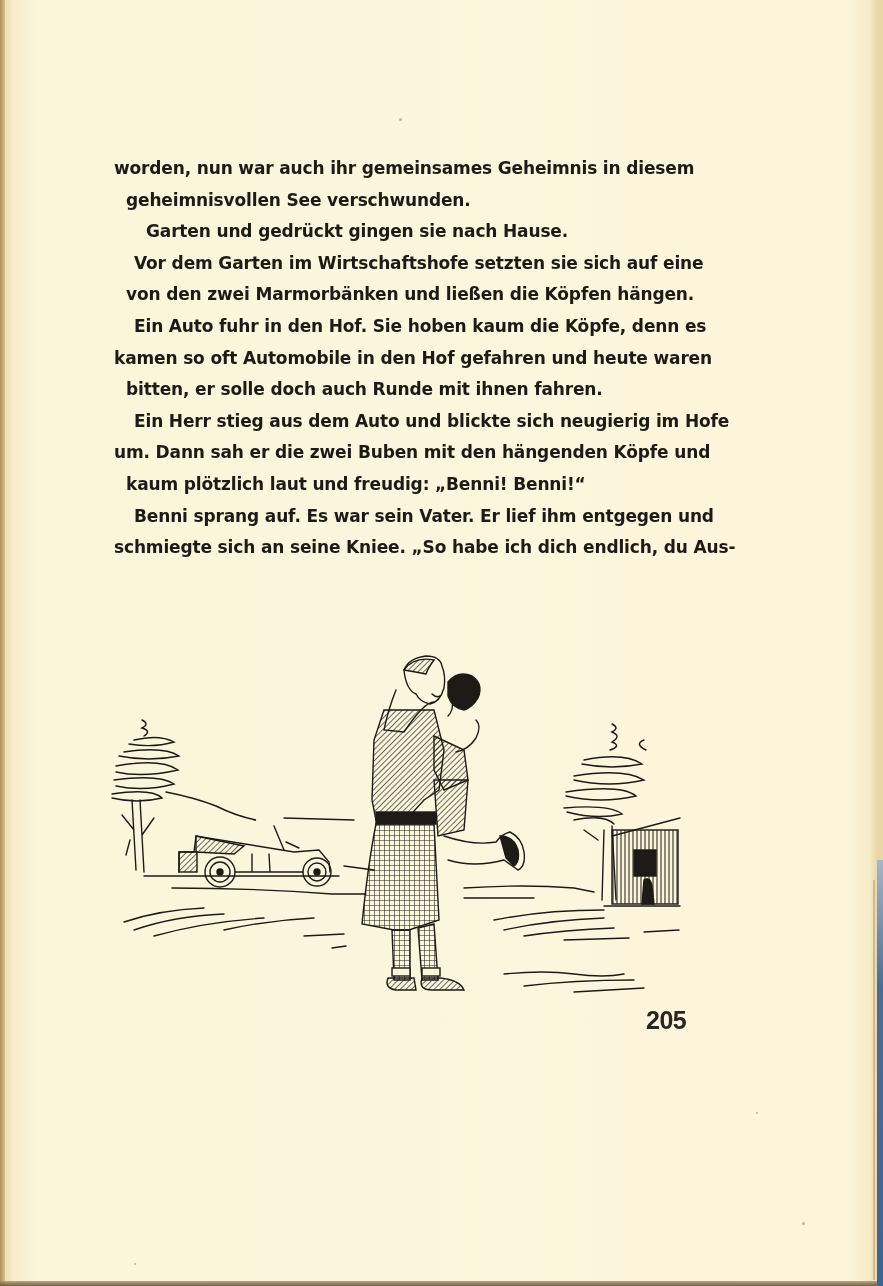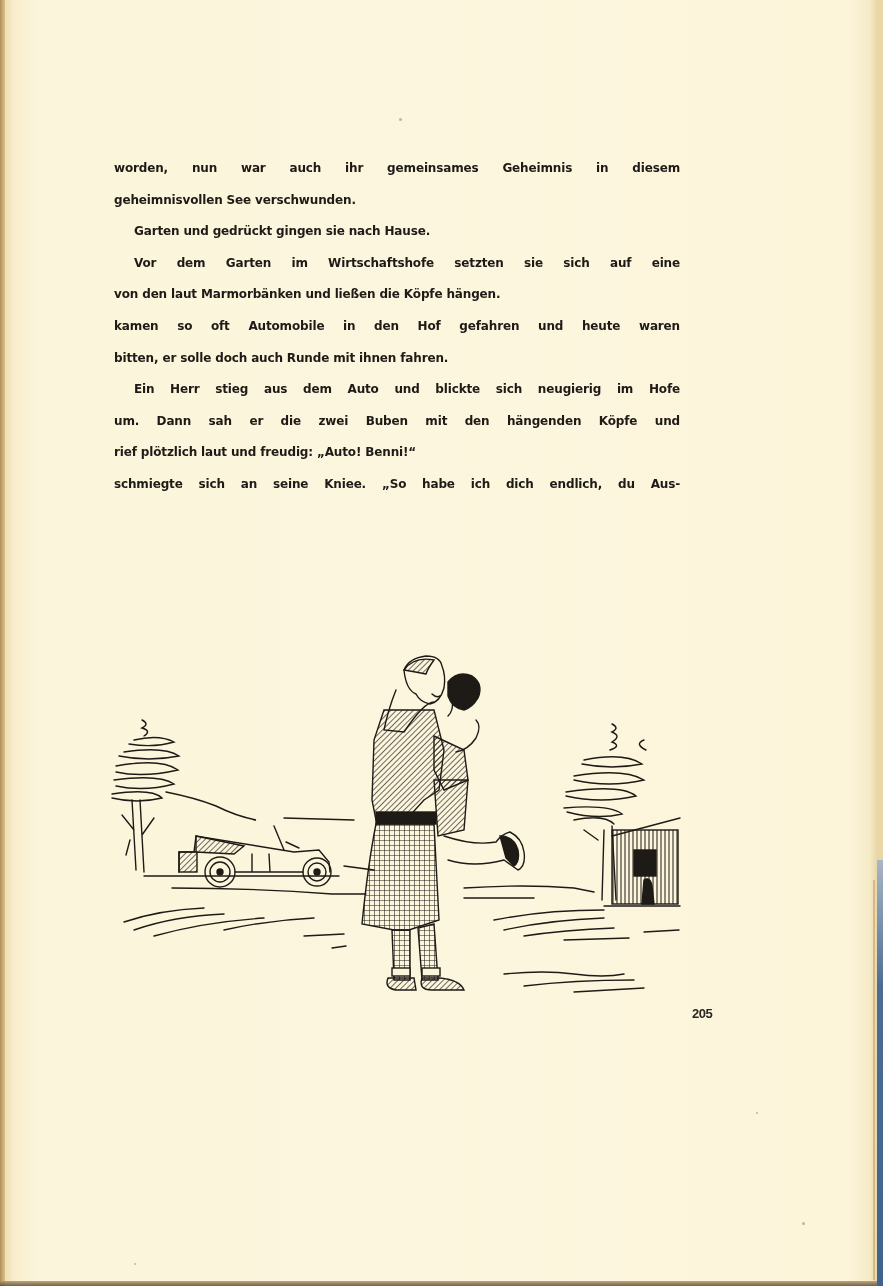--- a/index.html
+++ b/index.html
@@ -43,56 +43,56 @@
       background: linear-gradient(180deg, #b59868, #5a4a38);
       opacity: 0.85;
     }
     .text-block {
       position: absolute;
       left: 114px;
       top: 153px;
       width: 566px;
       color: #1e1a16;
       font-family: "DejaVu Sans", sans-serif;
-      font-size: 12px;
+      font-size: 17px;
       font-weight: bold;
       letter-spacing: -0.15px;
     }
     .line {
       height: 31.6px;
       line-height: 31.6px;
       white-space: nowrap;
       text-align: justify;
       text-align-last: justify;
       display: block;
       overflow: visible;
     }
     .line.last {
       text-align-last: left;
+      margin-left: 12px;
     }
     .line.indent {
       padding-left: 20px;
     }
     .illustration {
       position: absolute;
       left: 104px;
       top: 640px;
       width: 590px;
       height: 360px;
     }
     .page-number {
       position: absolute;
       left: 646px;
       top: 1006px;
       font-family: "Liberation Sans", sans-serif;
       font-weight: bold;
-      font-size: 13px;
+      font-size: 25px;
       color: #2a2622;
       letter-spacing: -0.5px;
-      margin-left: 46px;
     }
     .speck {
       position: absolute;
       width: 3px; height: 3px;
       border-radius: 50%;
       background: #9a8a6a;
       opacity: 0.6;
     }
   </style>
 </head>
@@ -107,26 +107,28 @@
   <div class="speck" style="left:399px;top:118px;"></div>
   <div class="speck" style="left:802px;top:1222px;"></div>
   <div class="speck" style="left:134px;top:1263px;width:2px;height:2px;"></div>
   <div class="speck" style="left:756px;top:1112px;width:2px;height:2px;"></div>
 
   <div class="text-block">
     <span class="line">worden, nun war auch ihr gemeinsames Geheimnis in diesem</span>
     <span class="line last">geheimnisvollen See verschwunden.</span>
     <span class="line indent last">Garten und gedrückt gingen sie nach Hause.</span>
     <span class="line indent">Vor dem Garten im Wirtschaftshofe setzten sie sich auf eine</span>
-    <span class="line last">von den laut Marmorbänken und ließen die Köpfe hängen.</span>
+    <span class="line last">von den zwei Marmorbänken und ließen die Köpfen hängen.</span>
+    <span class="line indent">Ein Auto fuhr in den Hof. Sie hoben kaum die Köpfe, denn es</span>
     <span class="line">kamen so oft Automobile in den Hof gefahren und heute waren</span>
     <span class="line last">bitten, er solle doch auch Runde mit ihnen fahren.</span>
     <span class="line indent">Ein Herr stieg aus dem Auto und blickte sich neugierig im Hofe</span>
     <span class="line">um. Dann sah er die zwei Buben mit den hängenden Köpfe und</span>
-    <span class="line last">rief plötzlich laut und freudig: „Auto! Benni!“</span>
+    <span class="line last">kaum plötzlich laut und freudig: „Benni! Benni!“</span>
+    <span class="line indent">Benni sprang auf. Es war sein Vater. Er lief ihm entgegen und</span>
     <span class="line">schmiegte sich an seine Kniee. „So habe ich dich endlich, du Aus-</span>
   </div>
 
   <svg class="illustration" viewBox="0 0 590 360" xmlns="http://www.w3.org/2000/svg">
     <defs>
       <pattern id="hatch" width="4" height="4" patternUnits="userSpaceOnUse" patternTransform="rotate(45)">
         <line x1="0" y1="0" x2="0" y2="4" stroke="#1e1a16" stroke-width="1.3"></line>
       </pattern>
       <pattern id="check" width="5" height="5" patternUnits="userSpaceOnUse">
         <path d="M0 0 L5 0 M0 0 L0 5" stroke="#1e1a16" stroke-width="1.1"></path>

